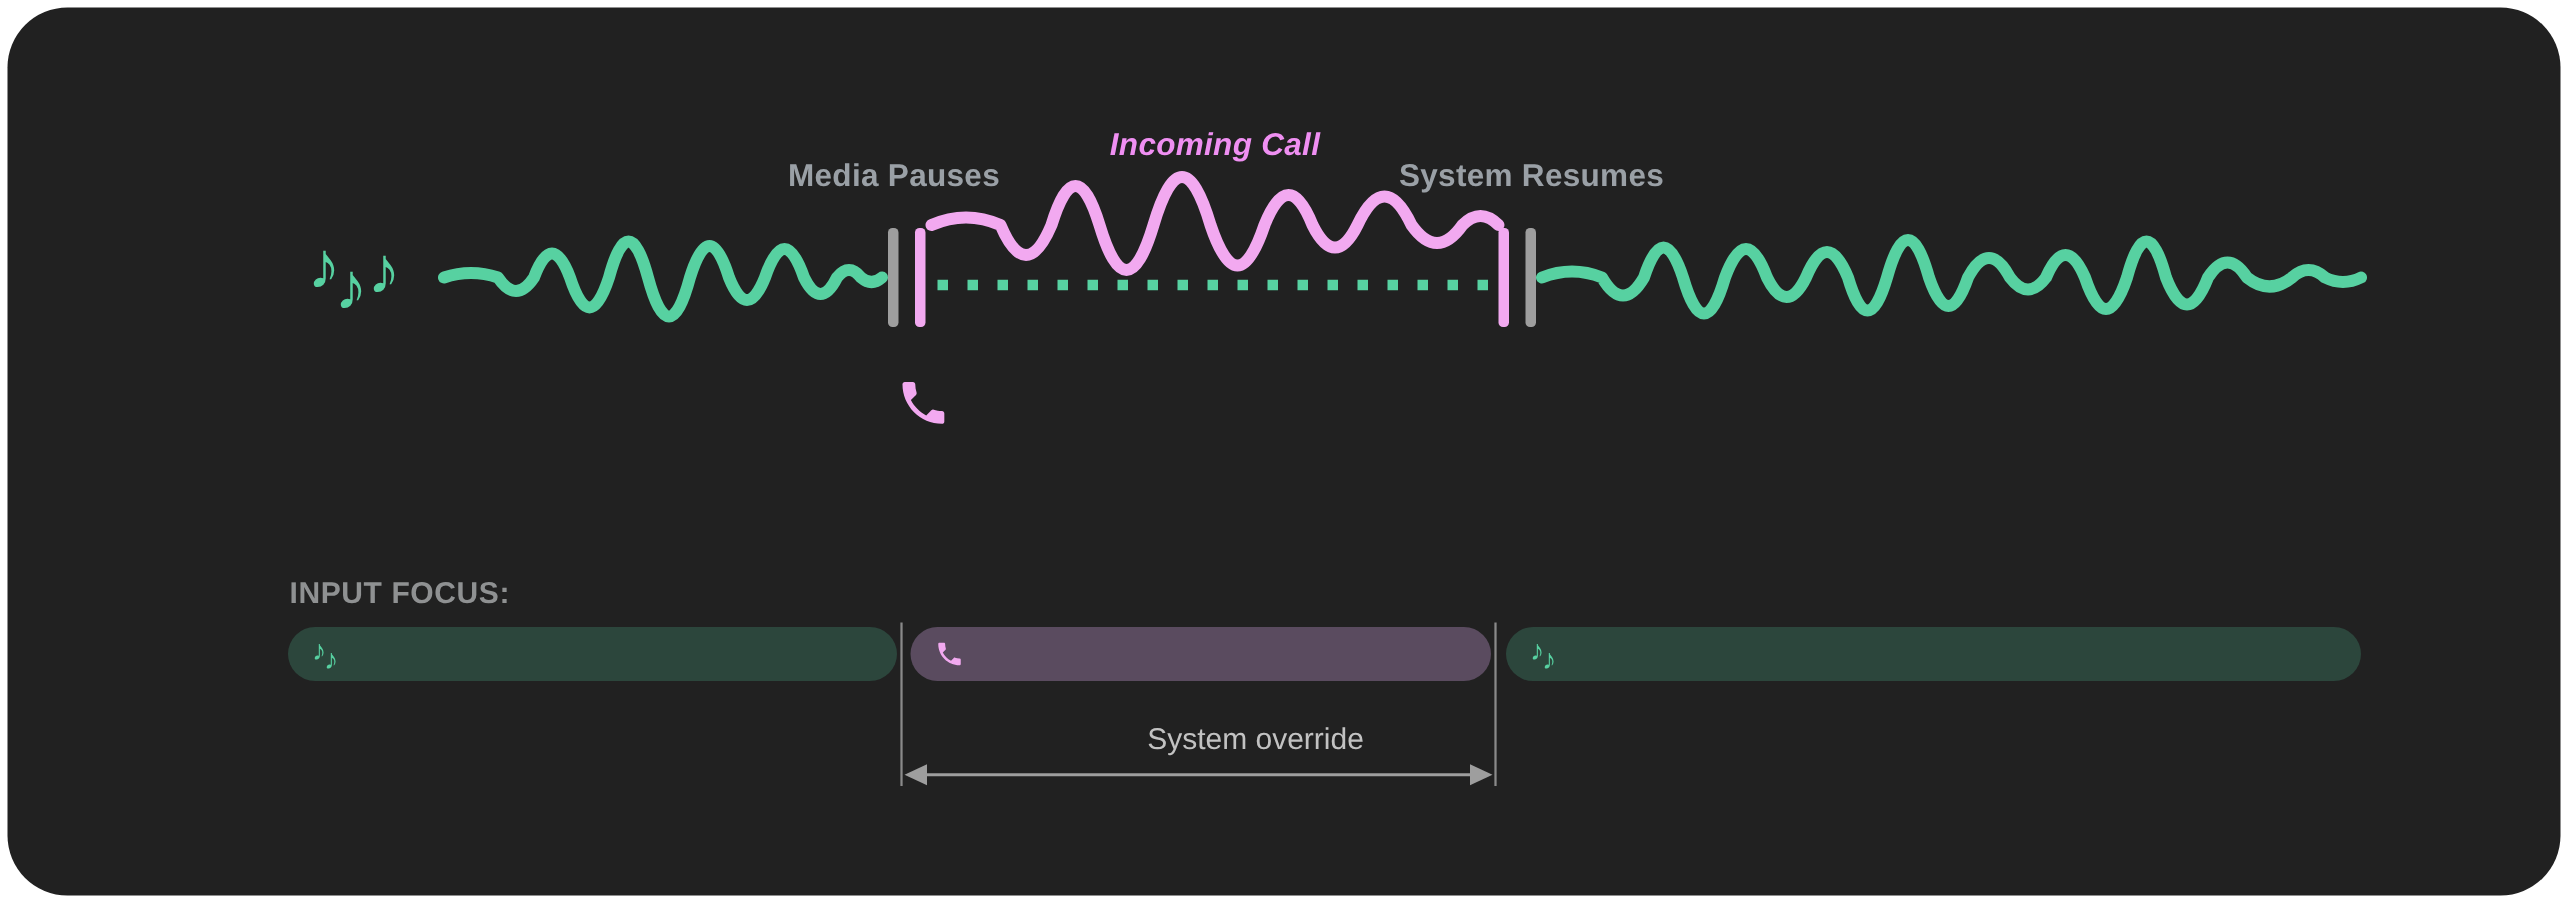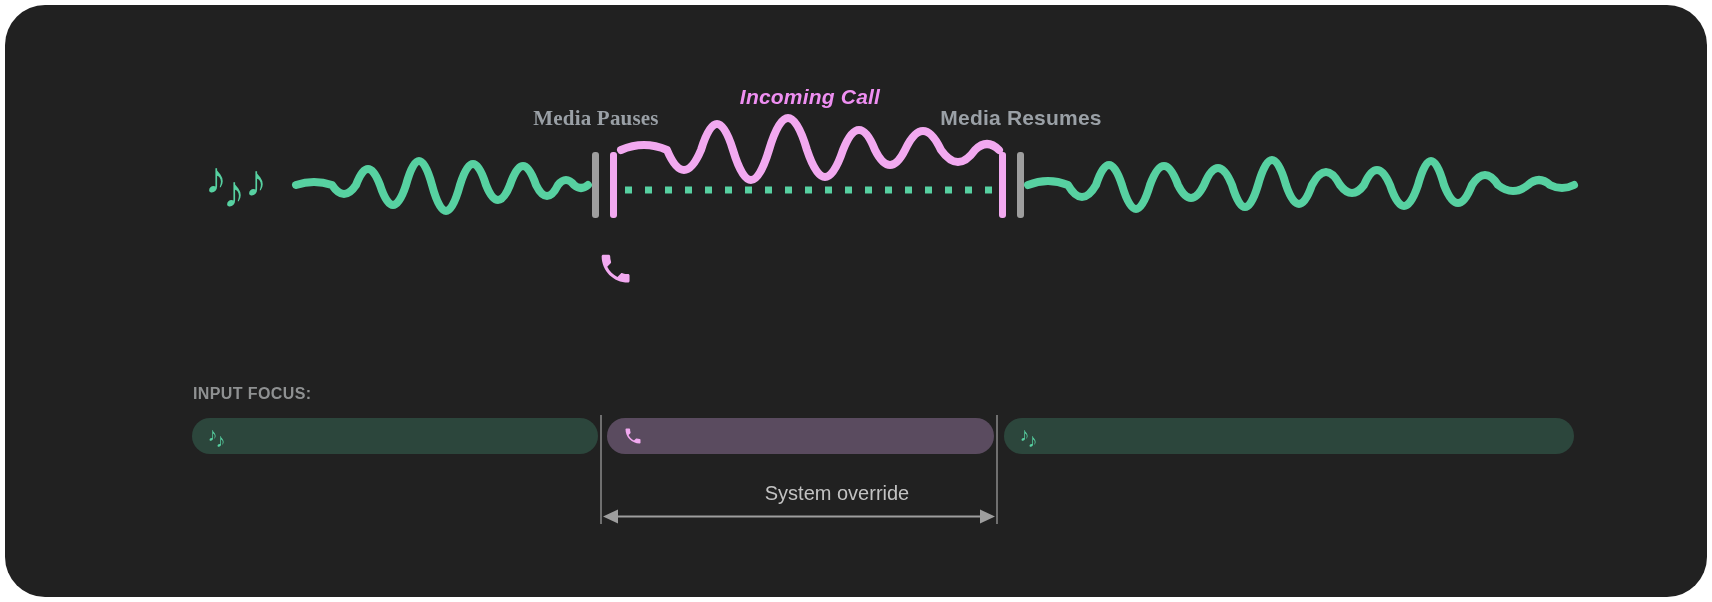--- a/index.html
+++ b/index.html
@@ -14,21 +14,21 @@
   .wave{fill:none;stroke-width:8;stroke-linecap:round;stroke-linejoin:round;}
   .wave-green{stroke:var(--media-green,#57d1a1);}
   .wave-pink{stroke:var(--call-pink,#f2a9f0);}
   .dotted{stroke:var(--media-green,#57d1a1);stroke-width:7;}
   .bar-gray{fill:var(--bar-gray,#9e9e9e);}
   .bar-pink{fill:var(--call-pink,#f2a9f0);}
   .phone-fill{fill:var(--call-pink,#f2a9f0);}
   .notes{position:absolute;color:var(--media-green,#57d1a1);}
   .notes span{position:absolute;line-height:1;}
   .notes-lg{left:205px;top:150px;font-size:44px;width:80px;height:90px;}
-  .focus-label{position:absolute;left:193px;top:385px;font-size:16px;font-weight:700;letter-spacing:.4px;color:var(--focus-label-gray,#8f9192);}
+  .focus-label{position:absolute;left:193px;top:385px;font-size:20px;font-weight:700;letter-spacing:.4px;color:var(--focus-label-gray,#8f9192);}
   .pill{position:absolute;top:418px;height:36px;border-radius:18px;display:flex;align-items:center;padding-left:16px;box-sizing:border-box;}
   .pill-media{background:var(--media-green-dark,#2c463c);}
   .pill-call{background:var(--call-purple-dark,#5a4b5f);}
   .pill-notes{position:relative;width:26px;height:26px;font-size:19px;color:var(--media-green,#57d1a1);}
   .pill-notes span{position:absolute;line-height:1;}
   .sep{stroke:#8a8a8a;stroke-width:1.5;}
   .arrow-line{stroke:var(--bar-gray,#9e9e9e);stroke-width:2;}
   .arrow-head{fill:var(--bar-gray,#9e9e9e);}
   .annotation{position:absolute;top:482px;font-size:20px;color:var(--annotation-gray,#c2c2c2);margin-left:38px;}
 </style>
@@ -67,23 +67,23 @@
       <polygon class="arrow-head" points="995,516.5 980,509.5 980,523.5"></polygon>
     </g>
   </svg>
 
   <div class="notes notes-lg">
     <span style="left:0px;top:6px;">♪</span>
     <span style="left:18px;top:20px;">♪</span>
     <span style="left:40px;top:9px;">♪</span>
   </div>
 
-  <div class="lbl lbl-gray center" style="left:596px;top:106px;font-family:Liberation Serif, serif;">Media Pauses</div>
+  <div class="lbl lbl-gray center" style="left:596px;top:106px;">Media Pauses</div>
   <div class="lbl lbl-pink center" style="left:810px;top:85px;font-style:italic;">Incoming Call</div>
-  <div class="lbl lbl-gray center" style="left:1021px;top:106px;">Media Resumes</div>
+  <div class="lbl lbl-gray center" style="left:1021px;top:106px;">System Resumes</div>
 
   <div class="focus-label">INPUT FOCUS:</div>
 
   <div class="pill pill-media" style="left:192px;width:406px;">
     <div class="pill-notes">
       <span style="left:0px;top:2px;">♪</span>
         <span style="left:8px;top:8px;">♪</span>
     </div>
   </div>
   <div class="pill pill-call" style="left:607px;width:387px;">

